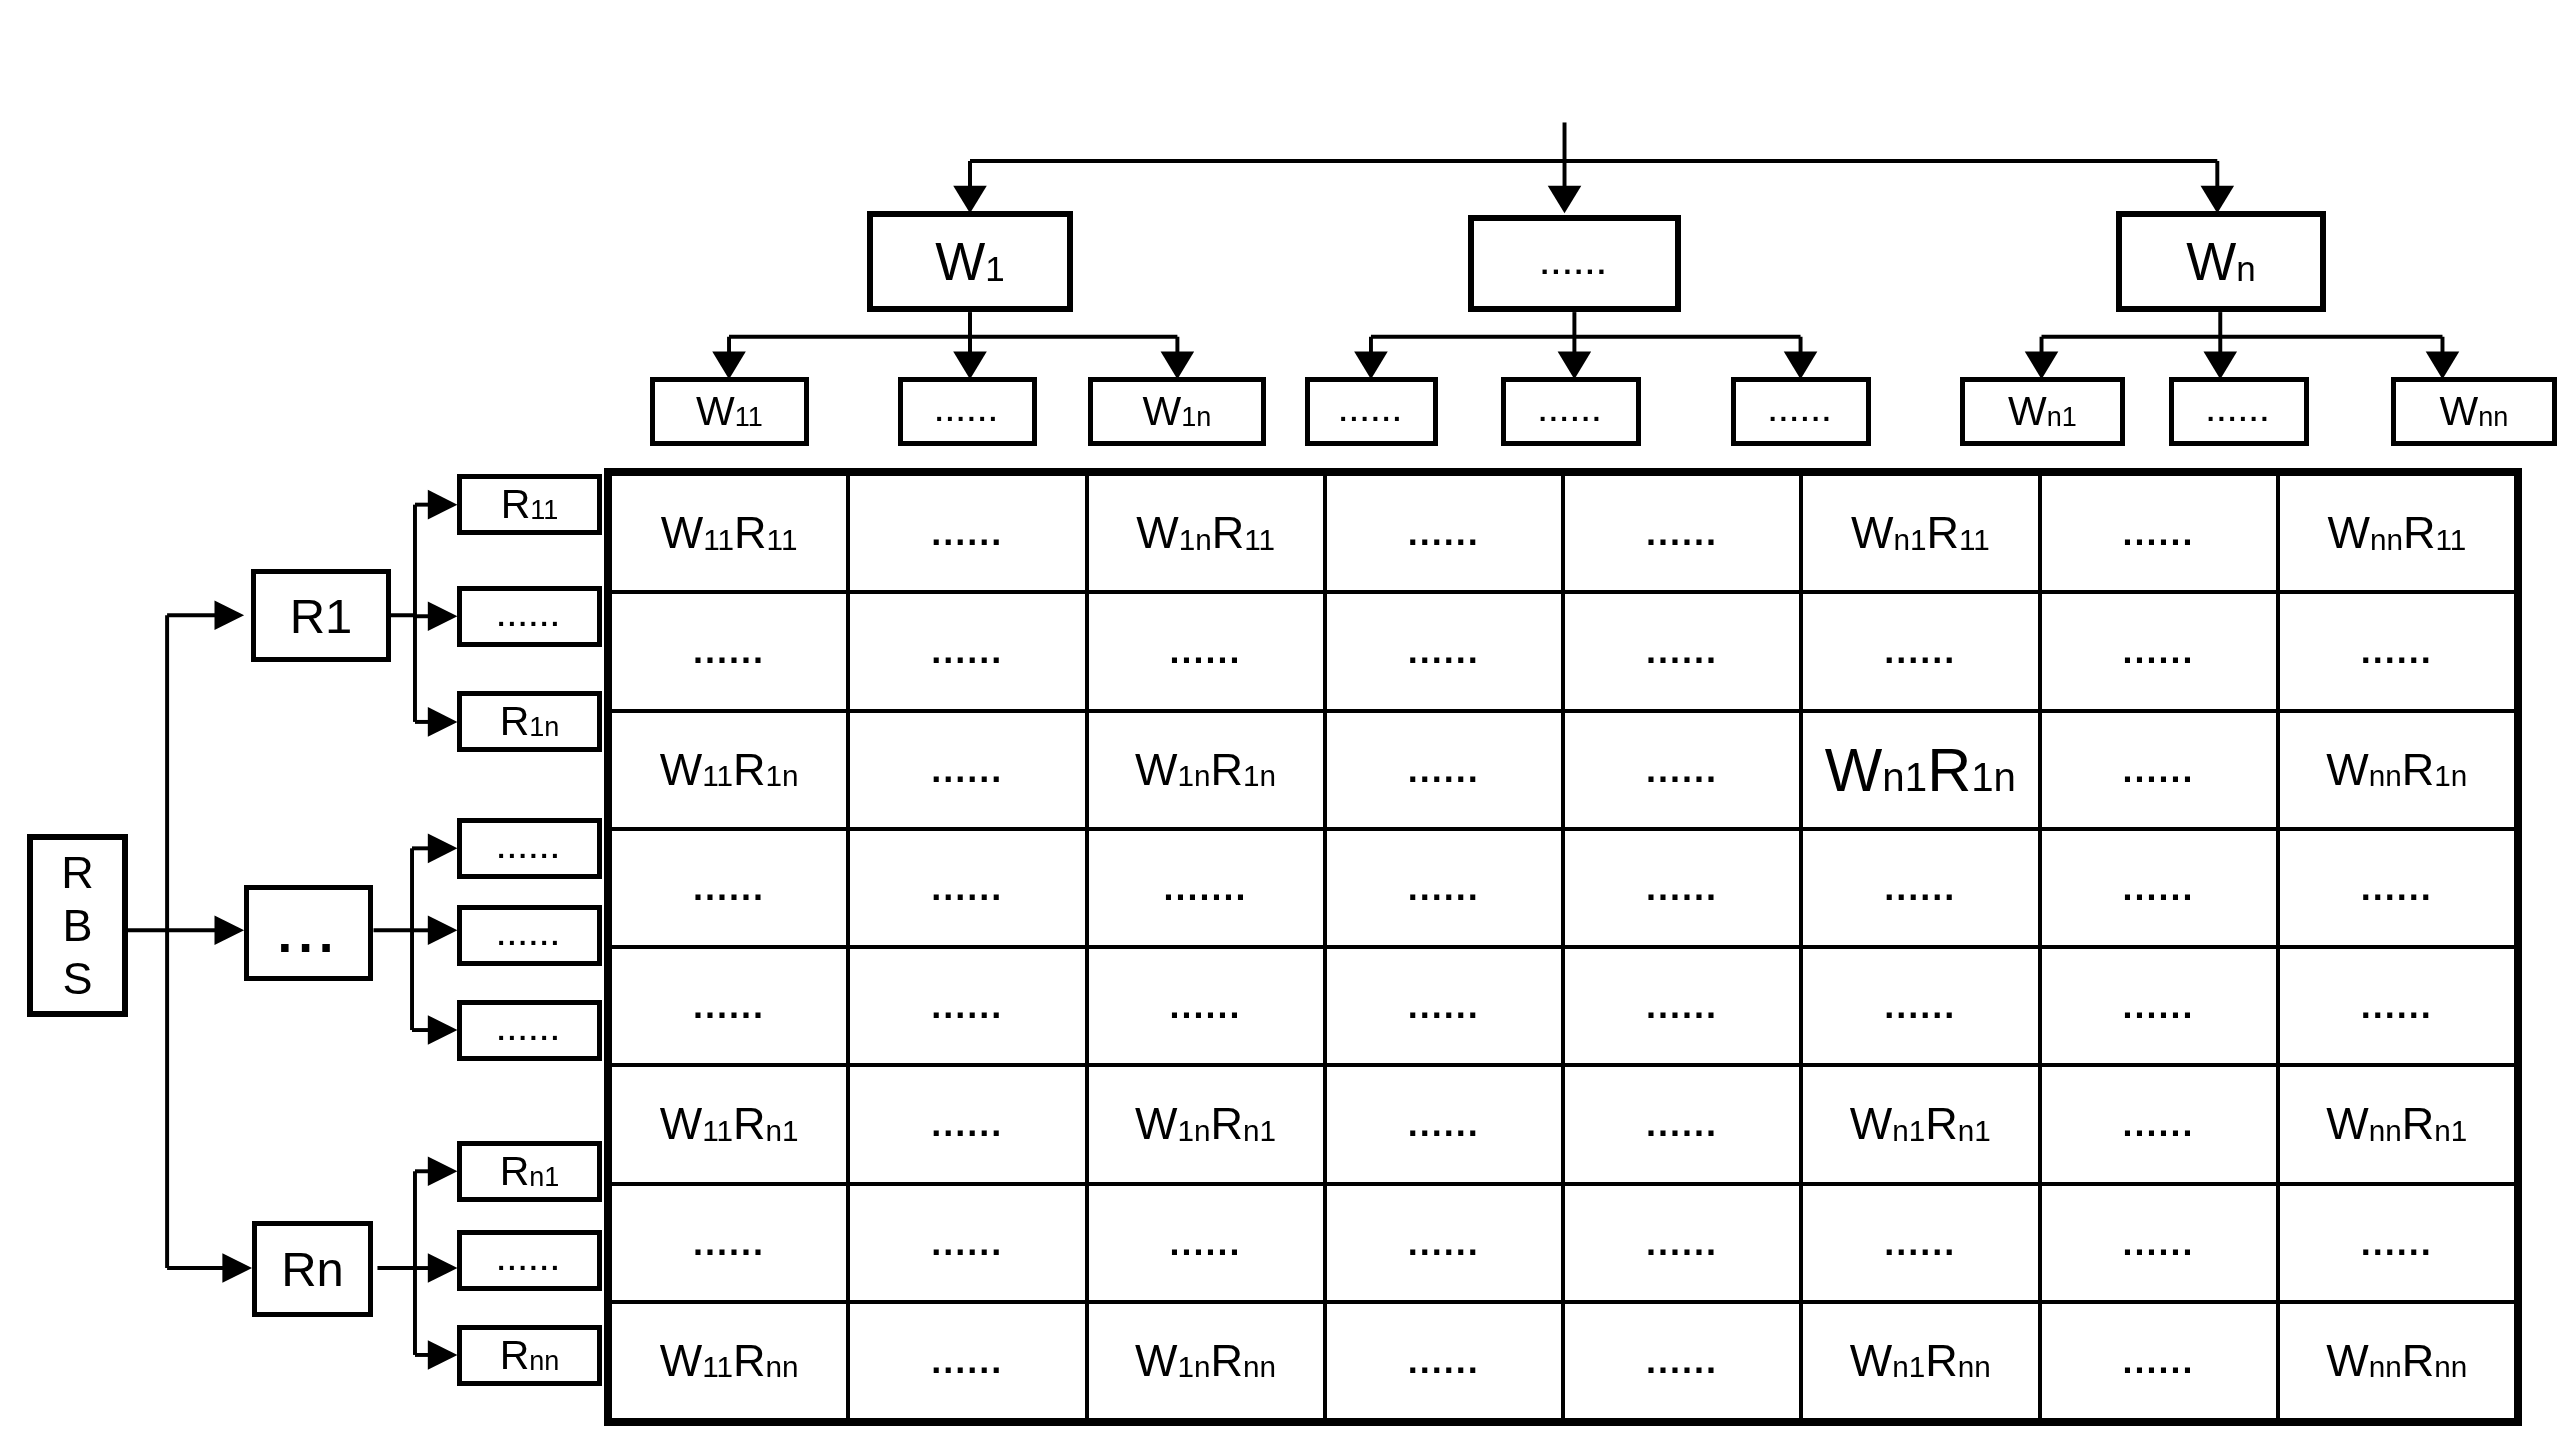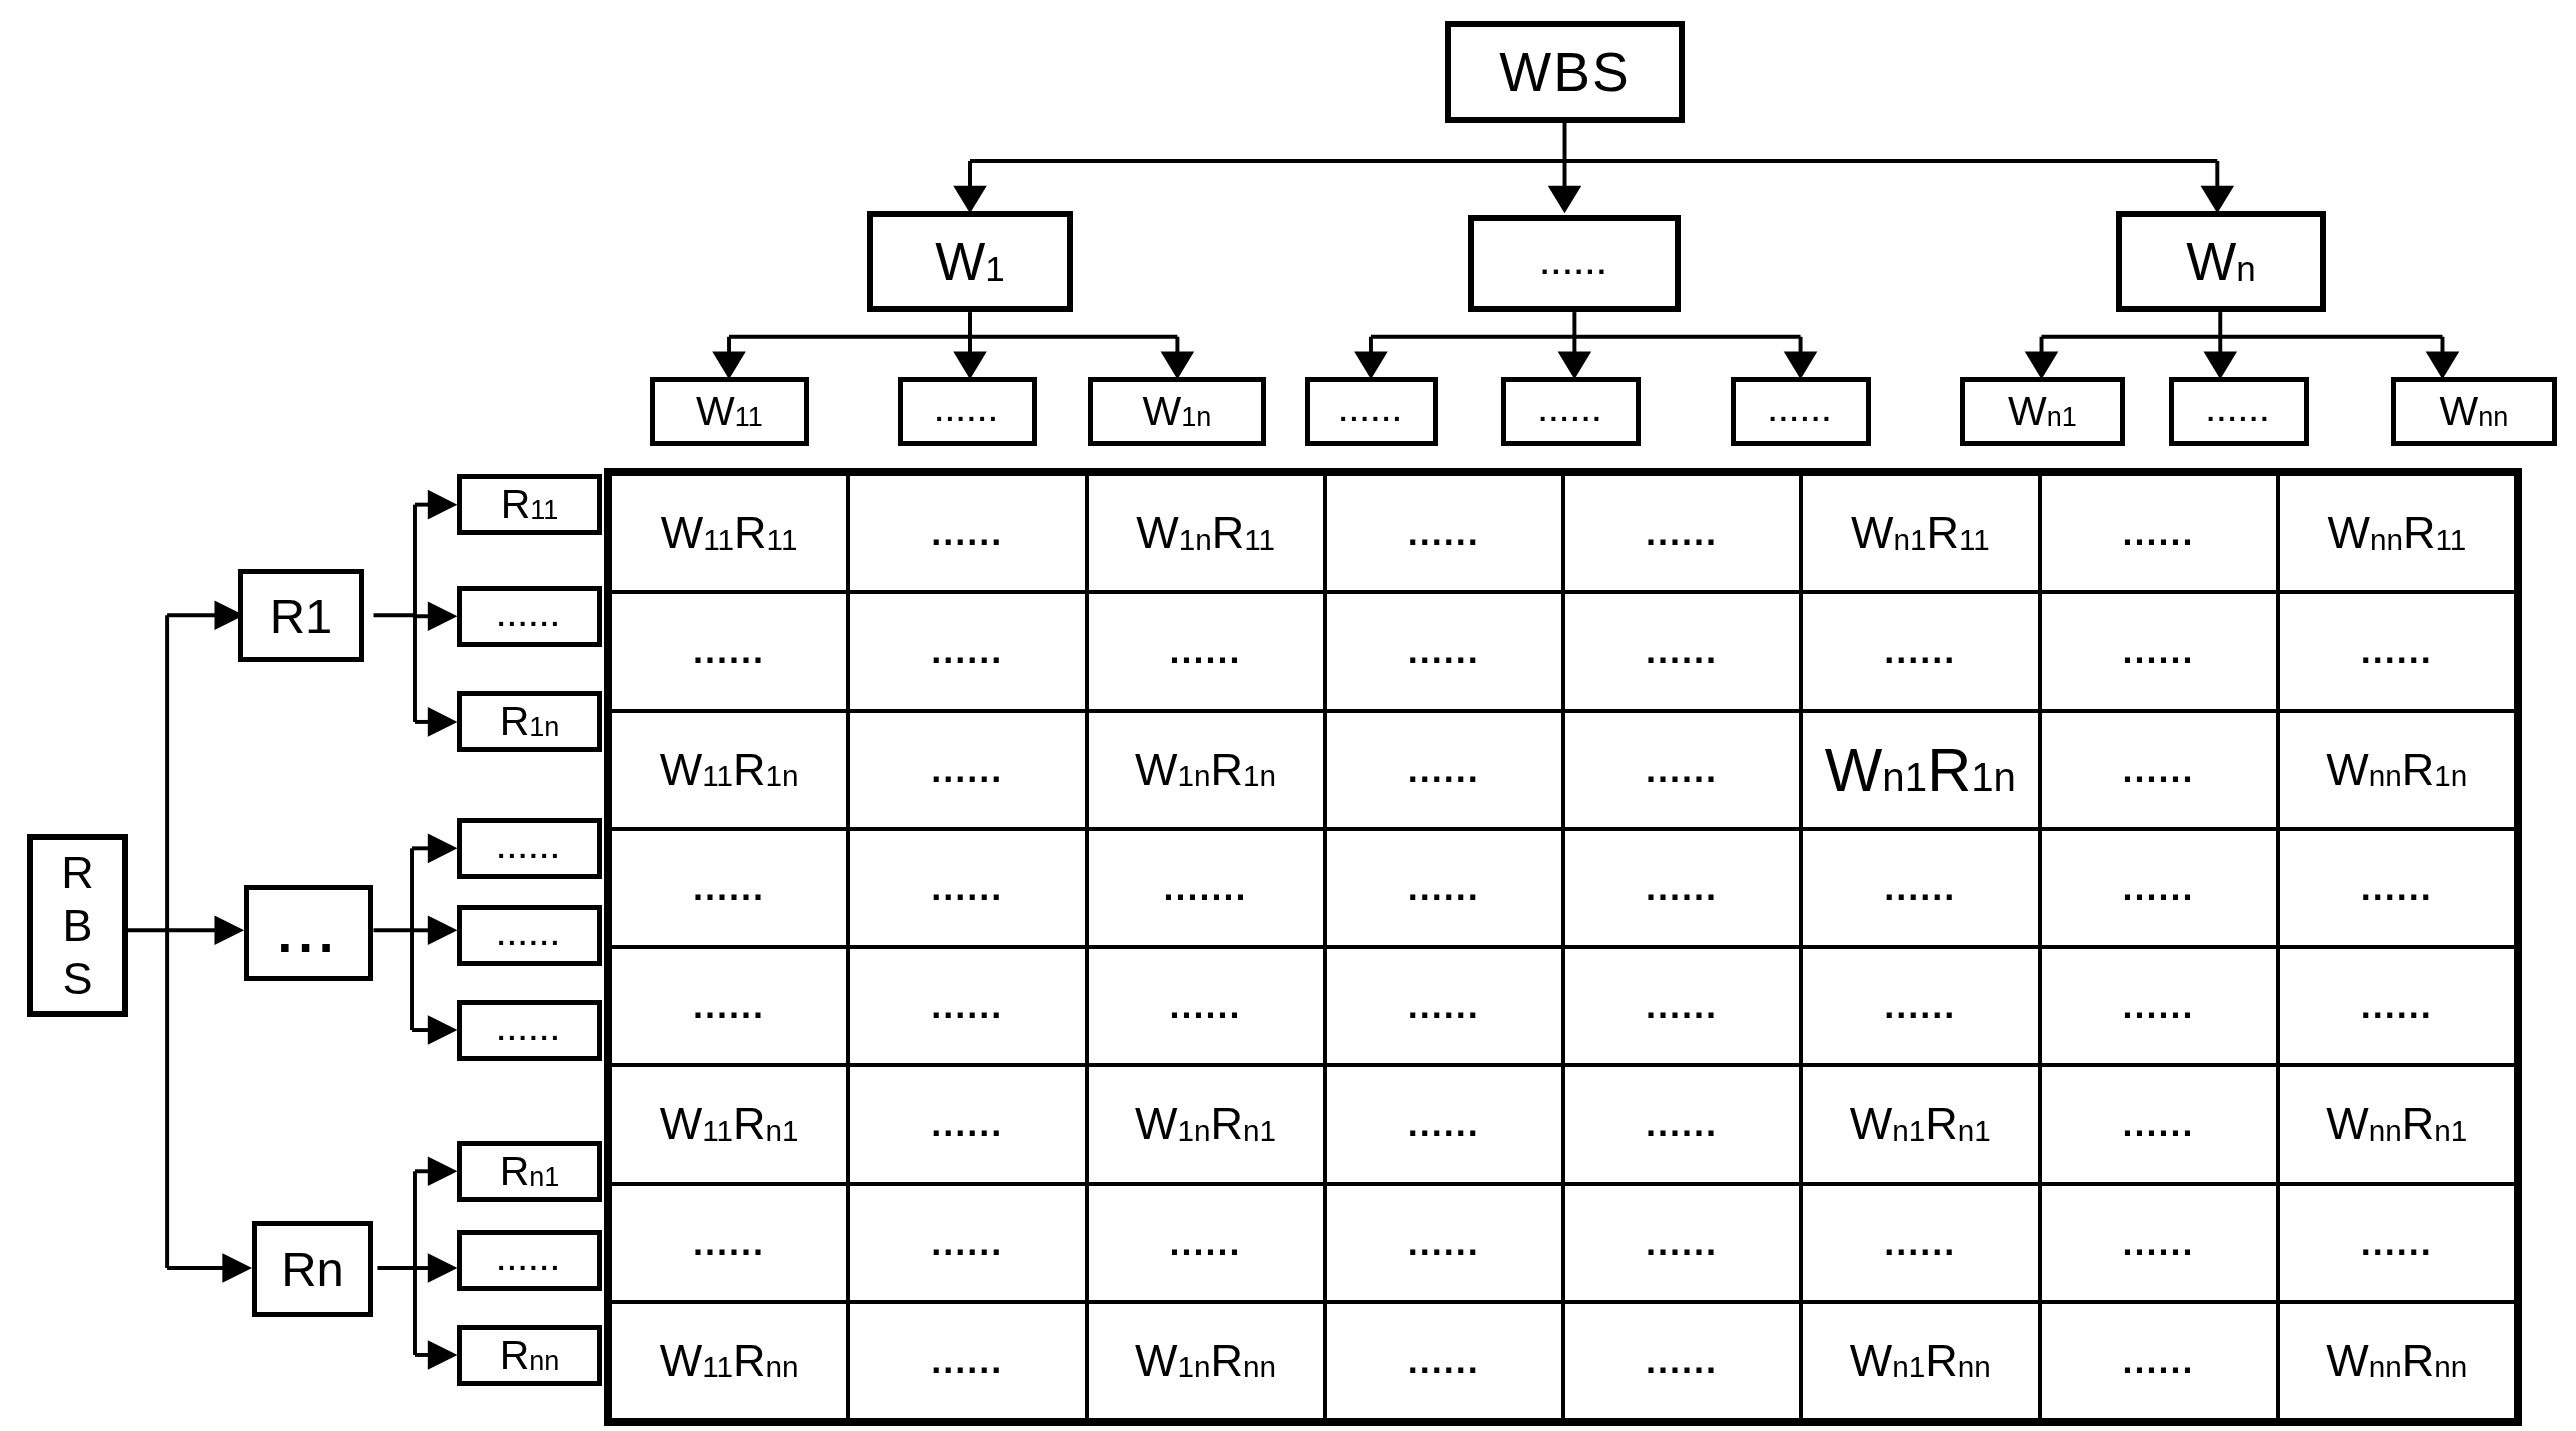--- a/index.html
+++ b/index.html
@@ -105,21 +105,20 @@
       <polygon points="433,716 433,746 463,731"></polygon>
       <polygon points="433,844 433,874 463,859"></polygon>
       <polygon points="433,927 433,957 463,942"></polygon>
       <polygon points="433,1028 433,1058 463,1043"></polygon>
       <polygon points="433,1171 433,1201 463,1186"></polygon>
       <polygon points="433,1269 433,1299 463,1284"></polygon>
       <polygon points="433,1357 433,1387 463,1372"></polygon>
     </g>
   </svg>
 
-  <div class="node thick f-wbs" style="left:1445px;top:21px;width:240px;height:102px">WBS</div>
 
   <div class="node thick f-l1" style="left:867px;top:211px;width:206px;height:101px">W<sub>1</sub></div>
   <div class="node thick f-l1dots dots" style="left:1468px;top:215px;width:213px;height:97px">......</div>
   <div class="node thick f-l1" style="left:2116px;top:211px;width:210px;height:101px">W<sub>n</sub></div>
 
   <div class="node f-l2" style="left:650px;top:377px;width:159px;height:69px">W<sub>11</sub></div>
   <div class="node f-l2dots dots" style="left:898px;top:377px;width:139px;height:69px">......</div>
   <div class="node f-l2" style="left:1088px;top:377px;width:178px;height:69px">W<sub>1n</sub></div>
   <div class="node f-l2dots dots" style="left:1305px;top:377px;width:133px;height:69px">......</div>
   <div class="node f-l2dots dots" style="left:1501px;top:377px;width:140px;height:69px">......</div>
@@ -127,21 +126,21 @@
   <div class="node f-l2" style="left:1960px;top:377px;width:165px;height:69px">W<sub>n1</sub></div>
   <div class="node f-l2dots dots" style="left:2169px;top:377px;width:140px;height:69px">......</div>
   <div class="node f-l2" style="left:2391px;top:377px;width:166px;height:69px">W<sub>nn</sub></div>
 
   <div class="node thick f-rbs rbs-col" style="left:27px;top:834px;width:101px;height:183px">
     <span>R</span>
     <span>B</span>
     <span>S</span>
   </div>
 
-  <div class="node f-r1" style="left:238px;top:569px;width:126px;height:93px">R1</div>
+  <div class="node f-r1" style="left:251px;top:569px;width:140px;height:93px">R1</div>
   <div class="node f-rdots" style="left:244px;top:885px;width:129px;height:96px">...</div>
   <div class="node f-r1" style="left:252px;top:1221px;width:121px;height:96px">Rn</div>
 
   <div class="node f-leaf" style="left:457px;top:474px;width:145px;height:61px">R<sub>11</sub></div>
   <div class="node f-leafdots dots" style="left:457px;top:586px;width:145px;height:61px">......</div>
   <div class="node f-leaf" style="left:457px;top:691px;width:145px;height:61px">R<sub>1n</sub></div>
   <div class="node f-leafdots dots" style="left:457px;top:818px;width:145px;height:61px">......</div>
   <div class="node f-leafdots dots" style="left:457px;top:905px;width:145px;height:61px">......</div>
   <div class="node f-leafdots dots" style="left:457px;top:1000px;width:145px;height:61px">......</div>
   <div class="node f-leaf" style="left:457px;top:1141px;width:145px;height:61px">R<sub>n1</sub></div>

